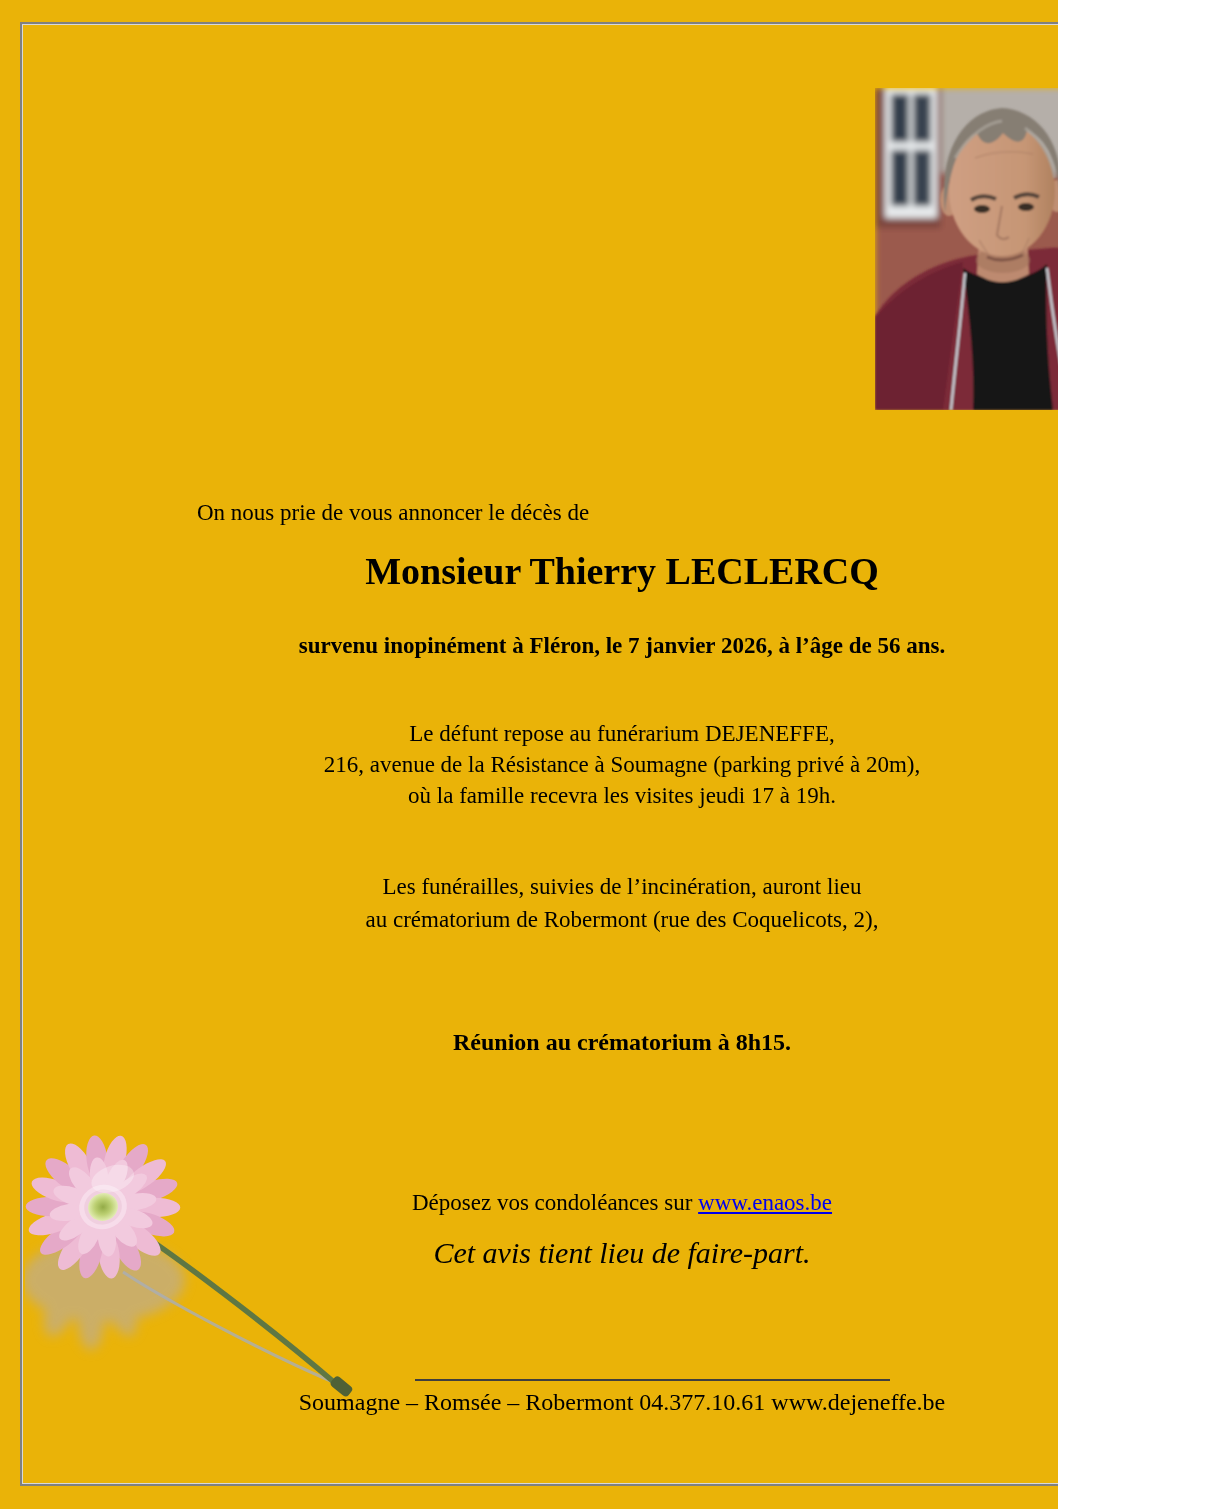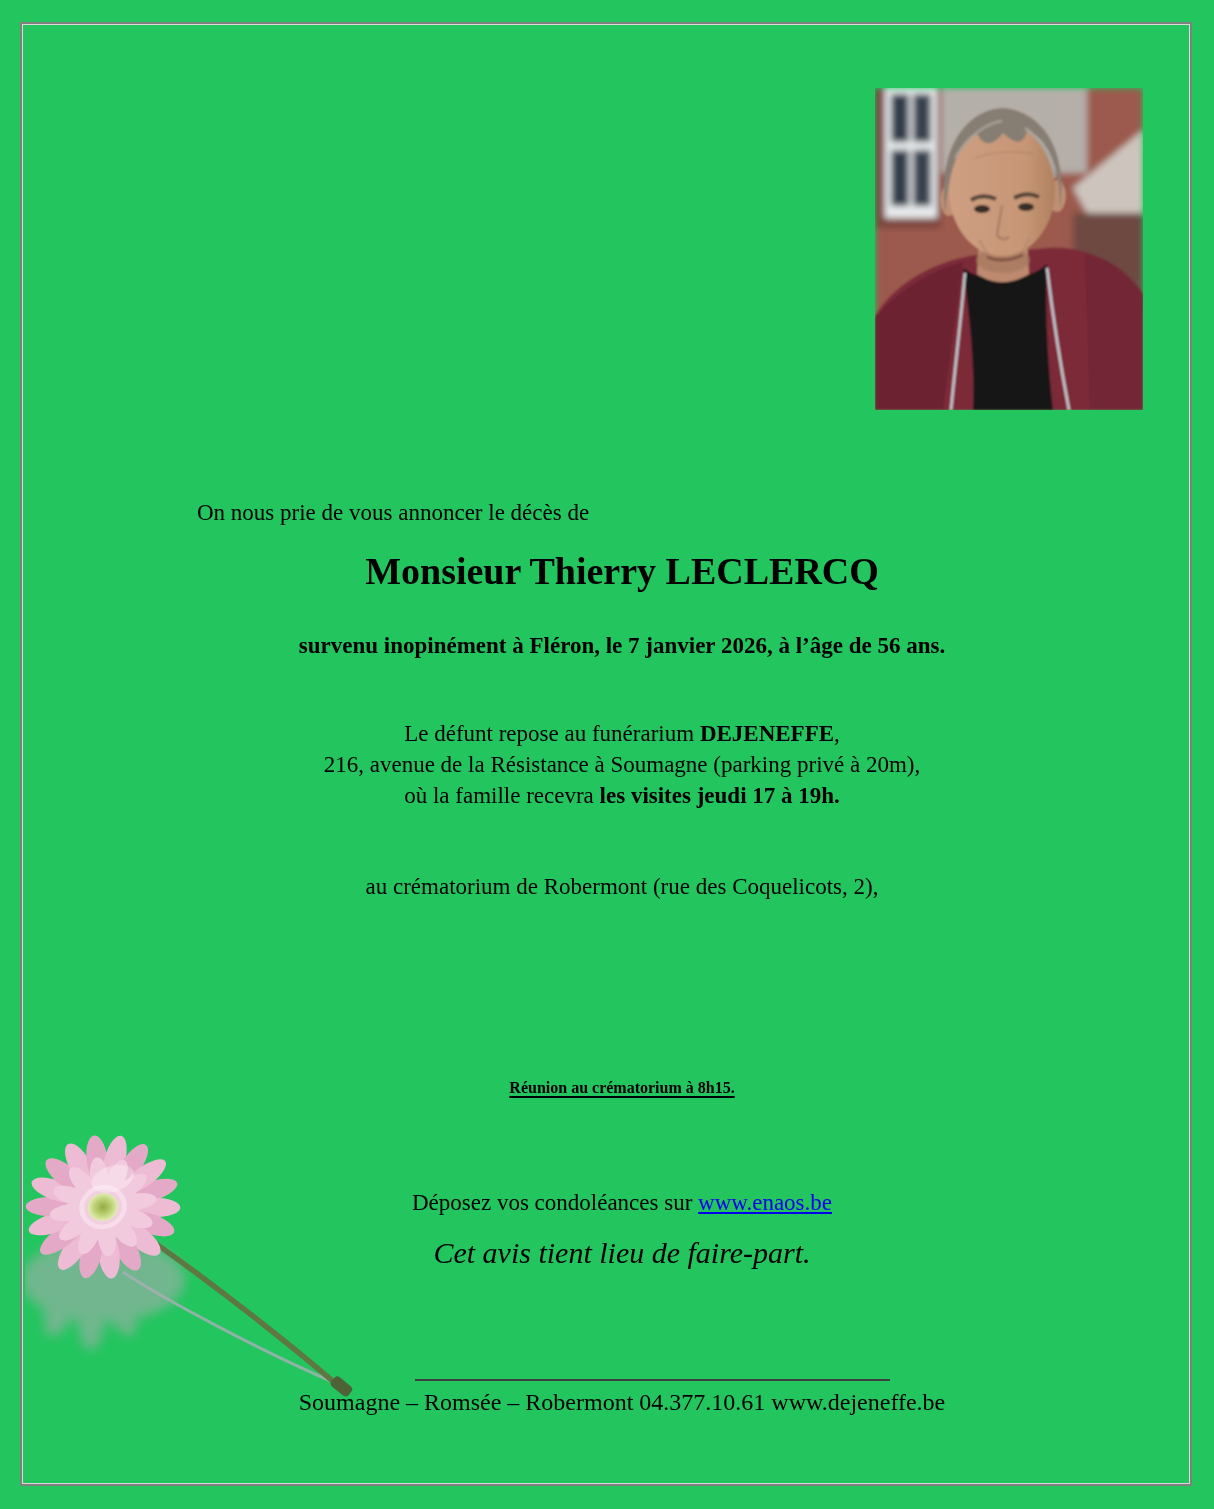--- a/index.html
+++ b/index.html
@@ -1,47 +1,47 @@
 <!DOCTYPE html>
 <html><head>
 <meta charset="utf-8">
 <style>
   html,body{margin:0;padding:0;background:#ffffff;}
   .sheet{
     position:relative;
-    width:1214px;height:1509px;
-    background:#22c55e;
+    width:1058px;height:1509px;
+    background:#eab308;
     font-family:"Liberation Serif","DejaVu Serif",serif;
     color:#000;
     overflow:hidden;
   }
   .frame{
     position:absolute;left:20px;top:22px;width:1168px;height:1460px;
     border:2px solid #808080;
     box-shadow:inset 0 0 0 1px #d9d9d9;
   }
   .content{
     position:absolute;left:30px;top:0;width:1184px;height:1509px;
   }
   .tline{position:absolute;width:100%;text-align:center;white-space:nowrap;}
   .intro{top:499px;font-size:23px;line-height:28px;text-align:left;padding-left:167px;box-sizing:border-box;}
   .name{top:548px;font-size:38px;line-height:46px;font-weight:bold;}
   .survenu{top:632px;font-size:23px;line-height:28px;font-weight:bold;}
   .repose{top:718px;font-size:23px;line-height:31px;}
   .ceremony{top:870px;font-size:23px;line-height:33px;}
   .datetime{top:964px;font-size:32px;line-height:38px;font-weight:bold;}
-  .reunion{top:1028px;font-size:16px;line-height:29px;font-weight:bold;text-decoration:underline;text-decoration-thickness:2px;text-underline-offset:3px;margin-top:45px;}
+  .reunion{top:1028px;font-size:24px;line-height:29px;font-weight:bold;text-decoration-thickness:2px;text-underline-offset:3px;}
   .dispersion{top:1112px;font-size:23px;line-height:28px;}
   .condolences{top:1189px;font-size:23px;line-height:28px;}
   .condolences a{color:#0000EE;}
   .fairepart{top:1239px;font-size:30px;line-height:28px;font-style:italic;}
   .divider{position:absolute;left:385px;top:1379px;width:475px;height:0;border-top:2px solid #3f3f3f;}
   .footer-name{top:1385px;font-size:24px;line-height:28px;font-weight:bold;}
   .footer-loc{top:1388px;font-size:24px;line-height:28px;}
-  b{font-weight:bold;}
+  b{font-weight:normal;}
   .photo{position:absolute;left:875px;top:88px;width:268px;height:322px;}
   .flower{position:absolute;left:25px;top:1128px;width:330px;height:272px;}
 </style>
 </head>
 <body>
 
 <div class="sheet">
 
   <div class="frame"></div>
 
@@ -167,20 +167,21 @@
 
     <div class="tline survenu">survenu inopinément à Fléron, le 7 janvier 2026, à l’âge de 56 ans.</div>
 
     <div class="tline repose">
       <div><span>Le défunt repose au funérarium </span><b>DEJENEFFE</b><span>,</span></div>
       <div>216, avenue de la Résistance à Soumagne (parking privé à 20m),</div>
       <div><span>où la famille recevra </span><b>les visites jeudi 17 à 19h.</b></div>
     </div>
 
     <div class="tline ceremony">
+      <div>Les funérailles, suivies de l’incinération, auront lieu</div>
       <div>au crématorium de Robermont (rue des Coquelicots, 2),</div>
     </div>
 
 
     <div class="tline reunion">Réunion au crématorium à 8h15.</div>
 
 
     <div class="tline condolences">
       <span>Déposez vos condoléances sur </span><a href="#">www.enaos.be</a>
     </div>

